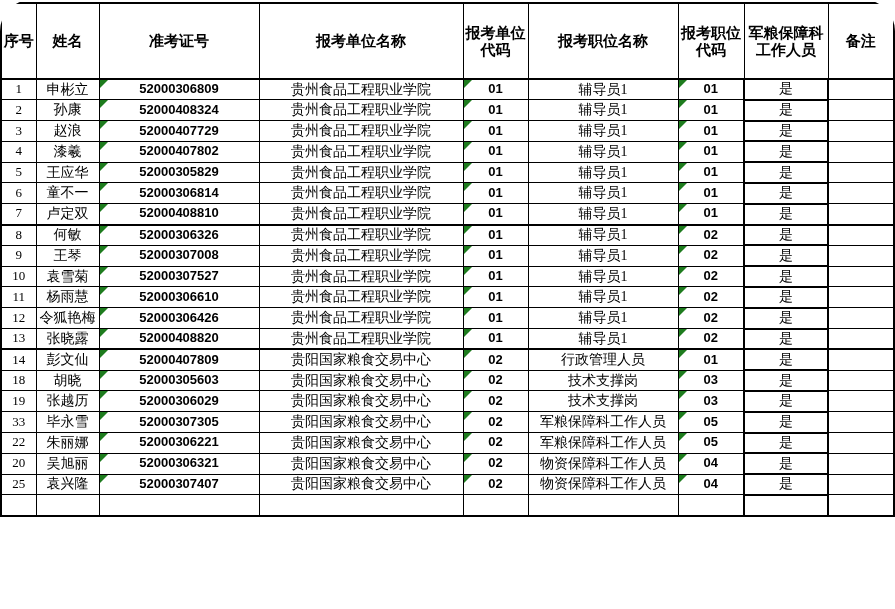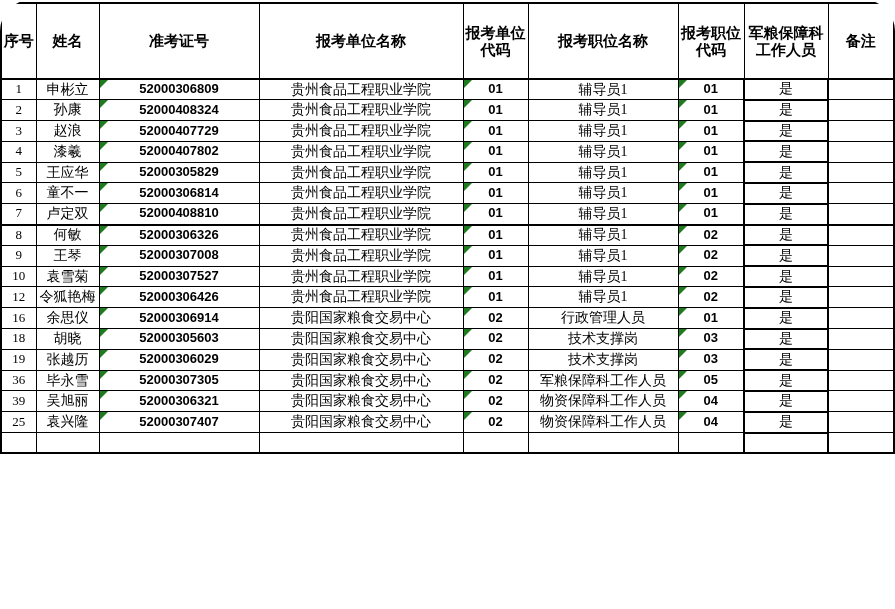--- a/index.html
+++ b/index.html
@@ -205,34 +205,56 @@
           <td class="col-name">袁雪菊</td>
           <td class="col-num has-tri">52000307527<span class="tri-icon"></span></td>
           <td class="col-unit">贵州食品工程职业学院</td>
           <td class="col-code has-tri">01<span class="tri-icon"></span></td>
           <td class="col-pos">辅导员1</td>
           <td class="col-code has-tri">02<span class="tri-icon"></span></td>
           <td class="col-qual">是</td>
           <td class="col-remark"></td>
         </tr>
         <tr>
+          <td class="col-seq">11</td>
+          <td class="col-name">杨雨慧</td>
+          <td class="col-num has-tri">52000306610<span class="tri-icon"></span></td>
+          <td class="col-unit">贵州食品工程职业学院</td>
+          <td class="col-code has-tri">01<span class="tri-icon"></span></td>
+          <td class="col-pos">辅导员1</td>
+          <td class="col-code has-tri">02<span class="tri-icon"></span></td>
+          <td class="col-qual">是</td>
+          <td class="col-remark"></td>
+        </tr>
+        <tr>
           <td class="col-seq">12</td>
           <td class="col-name">令狐艳梅</td>
           <td class="col-num has-tri">52000306426<span class="tri-icon"></span></td>
           <td class="col-unit">贵州食品工程职业学院</td>
           <td class="col-code has-tri">01<span class="tri-icon"></span></td>
           <td class="col-pos">辅导员1</td>
           <td class="col-code has-tri">02<span class="tri-icon"></span></td>
           <td class="col-qual">是</td>
           <td class="col-remark"></td>
         </tr>
         <tr>
-          <td class="col-seq">16</td>
-          <td class="col-name">余思仪</td>
-          <td class="col-num has-tri">52000306914<span class="tri-icon"></span></td>
+          <td class="col-seq">13</td>
+          <td class="col-name">张晓露</td>
+          <td class="col-num has-tri">52000408820<span class="tri-icon"></span></td>
+          <td class="col-unit">贵州食品工程职业学院</td>
+          <td class="col-code has-tri">01<span class="tri-icon"></span></td>
+          <td class="col-pos">辅导员1</td>
+          <td class="col-code has-tri">02<span class="tri-icon"></span></td>
+          <td class="col-qual">是</td>
+          <td class="col-remark"></td>
+        </tr>
+        <tr class="group-start">
+          <td class="col-seq">14</td>
+          <td class="col-name">彭文仙</td>
+          <td class="col-num has-tri">52000407809<span class="tri-icon"></span></td>
           <td class="col-unit">贵阳国家粮食交易中心</td>
           <td class="col-code has-tri">02<span class="tri-icon"></span></td>
           <td class="col-pos">行政管理人员</td>
           <td class="col-code has-tri">01<span class="tri-icon"></span></td>
           <td class="col-qual">是</td>
           <td class="col-remark"></td>
         </tr>
         <tr>
           <td class="col-seq">18</td>
           <td class="col-name">胡晓</td>
@@ -249,32 +271,43 @@
           <td class="col-name">张越历</td>
           <td class="col-num has-tri">52000306029<span class="tri-icon"></span></td>
           <td class="col-unit">贵阳国家粮食交易中心</td>
           <td class="col-code has-tri">02<span class="tri-icon"></span></td>
           <td class="col-pos">技术支撑岗</td>
           <td class="col-code has-tri">03<span class="tri-icon"></span></td>
           <td class="col-qual">是</td>
           <td class="col-remark"></td>
         </tr>
         <tr>
-          <td class="col-seq">36</td>
+          <td class="col-seq">33</td>
           <td class="col-name">毕永雪</td>
           <td class="col-num has-tri">52000307305<span class="tri-icon"></span></td>
           <td class="col-unit">贵阳国家粮食交易中心</td>
           <td class="col-code has-tri">02<span class="tri-icon"></span></td>
           <td class="col-pos">军粮保障科工作人员</td>
           <td class="col-code has-tri">05<span class="tri-icon"></span></td>
           <td class="col-qual">是</td>
           <td class="col-remark"></td>
         </tr>
         <tr>
-          <td class="col-seq">39</td>
+          <td class="col-seq">22</td>
+          <td class="col-name">朱丽娜</td>
+          <td class="col-num has-tri">52000306221<span class="tri-icon"></span></td>
+          <td class="col-unit">贵阳国家粮食交易中心</td>
+          <td class="col-code has-tri">02<span class="tri-icon"></span></td>
+          <td class="col-pos">军粮保障科工作人员</td>
+          <td class="col-code has-tri">05<span class="tri-icon"></span></td>
+          <td class="col-qual">是</td>
+          <td class="col-remark"></td>
+        </tr>
+        <tr>
+          <td class="col-seq">20</td>
           <td class="col-name">吴旭丽</td>
           <td class="col-num has-tri">52000306321<span class="tri-icon"></span></td>
           <td class="col-unit">贵阳国家粮食交易中心</td>
           <td class="col-code has-tri">02<span class="tri-icon"></span></td>
           <td class="col-pos">物资保障科工作人员</td>
           <td class="col-code has-tri">04<span class="tri-icon"></span></td>
           <td class="col-qual">是</td>
           <td class="col-remark"></td>
         </tr>
         <tr>

